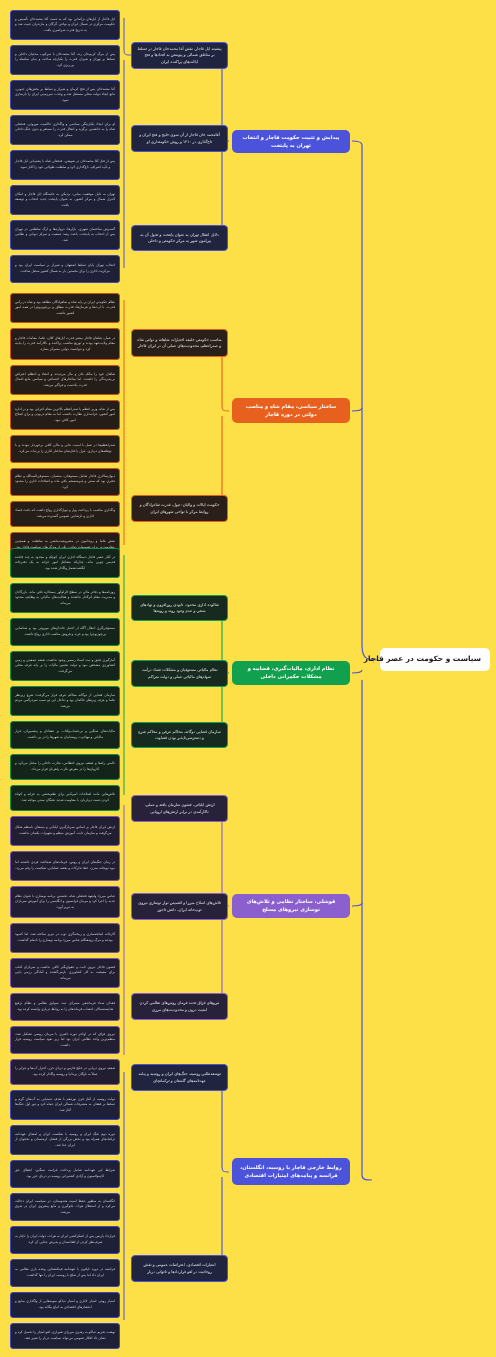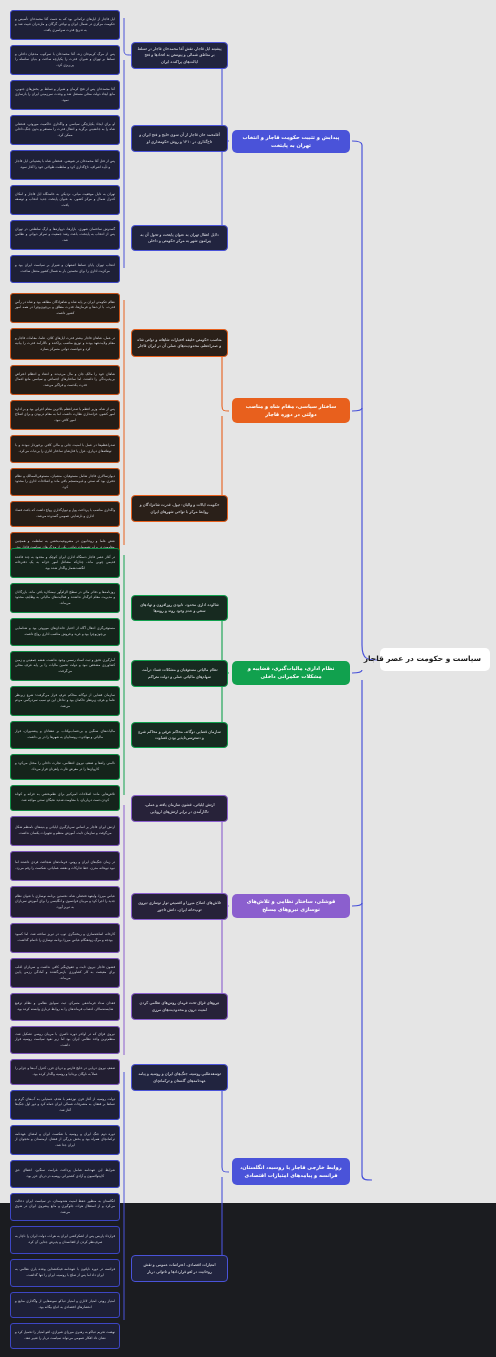--- a/index.html
+++ b/index.html
@@ -8,22 +8,22 @@
     width: 496px;
     height: 1357px;
     background: #1b1c20;
     font-family: "DejaVu Sans", "Liberation Sans", sans-serif;
     overflow: hidden;
   }
 
   #mindmap {
     position: relative;
     width: 496px;
-    height: 1203px;
-    background: #e5e5e5;
+    height: 1357px;
+    background: #fde047;
   }
 
   #wires {
     position: absolute;
     inset: 0;
     width: 496px;
     height: 1357px;
     pointer-events: none;
     z-index: 1;
   }

